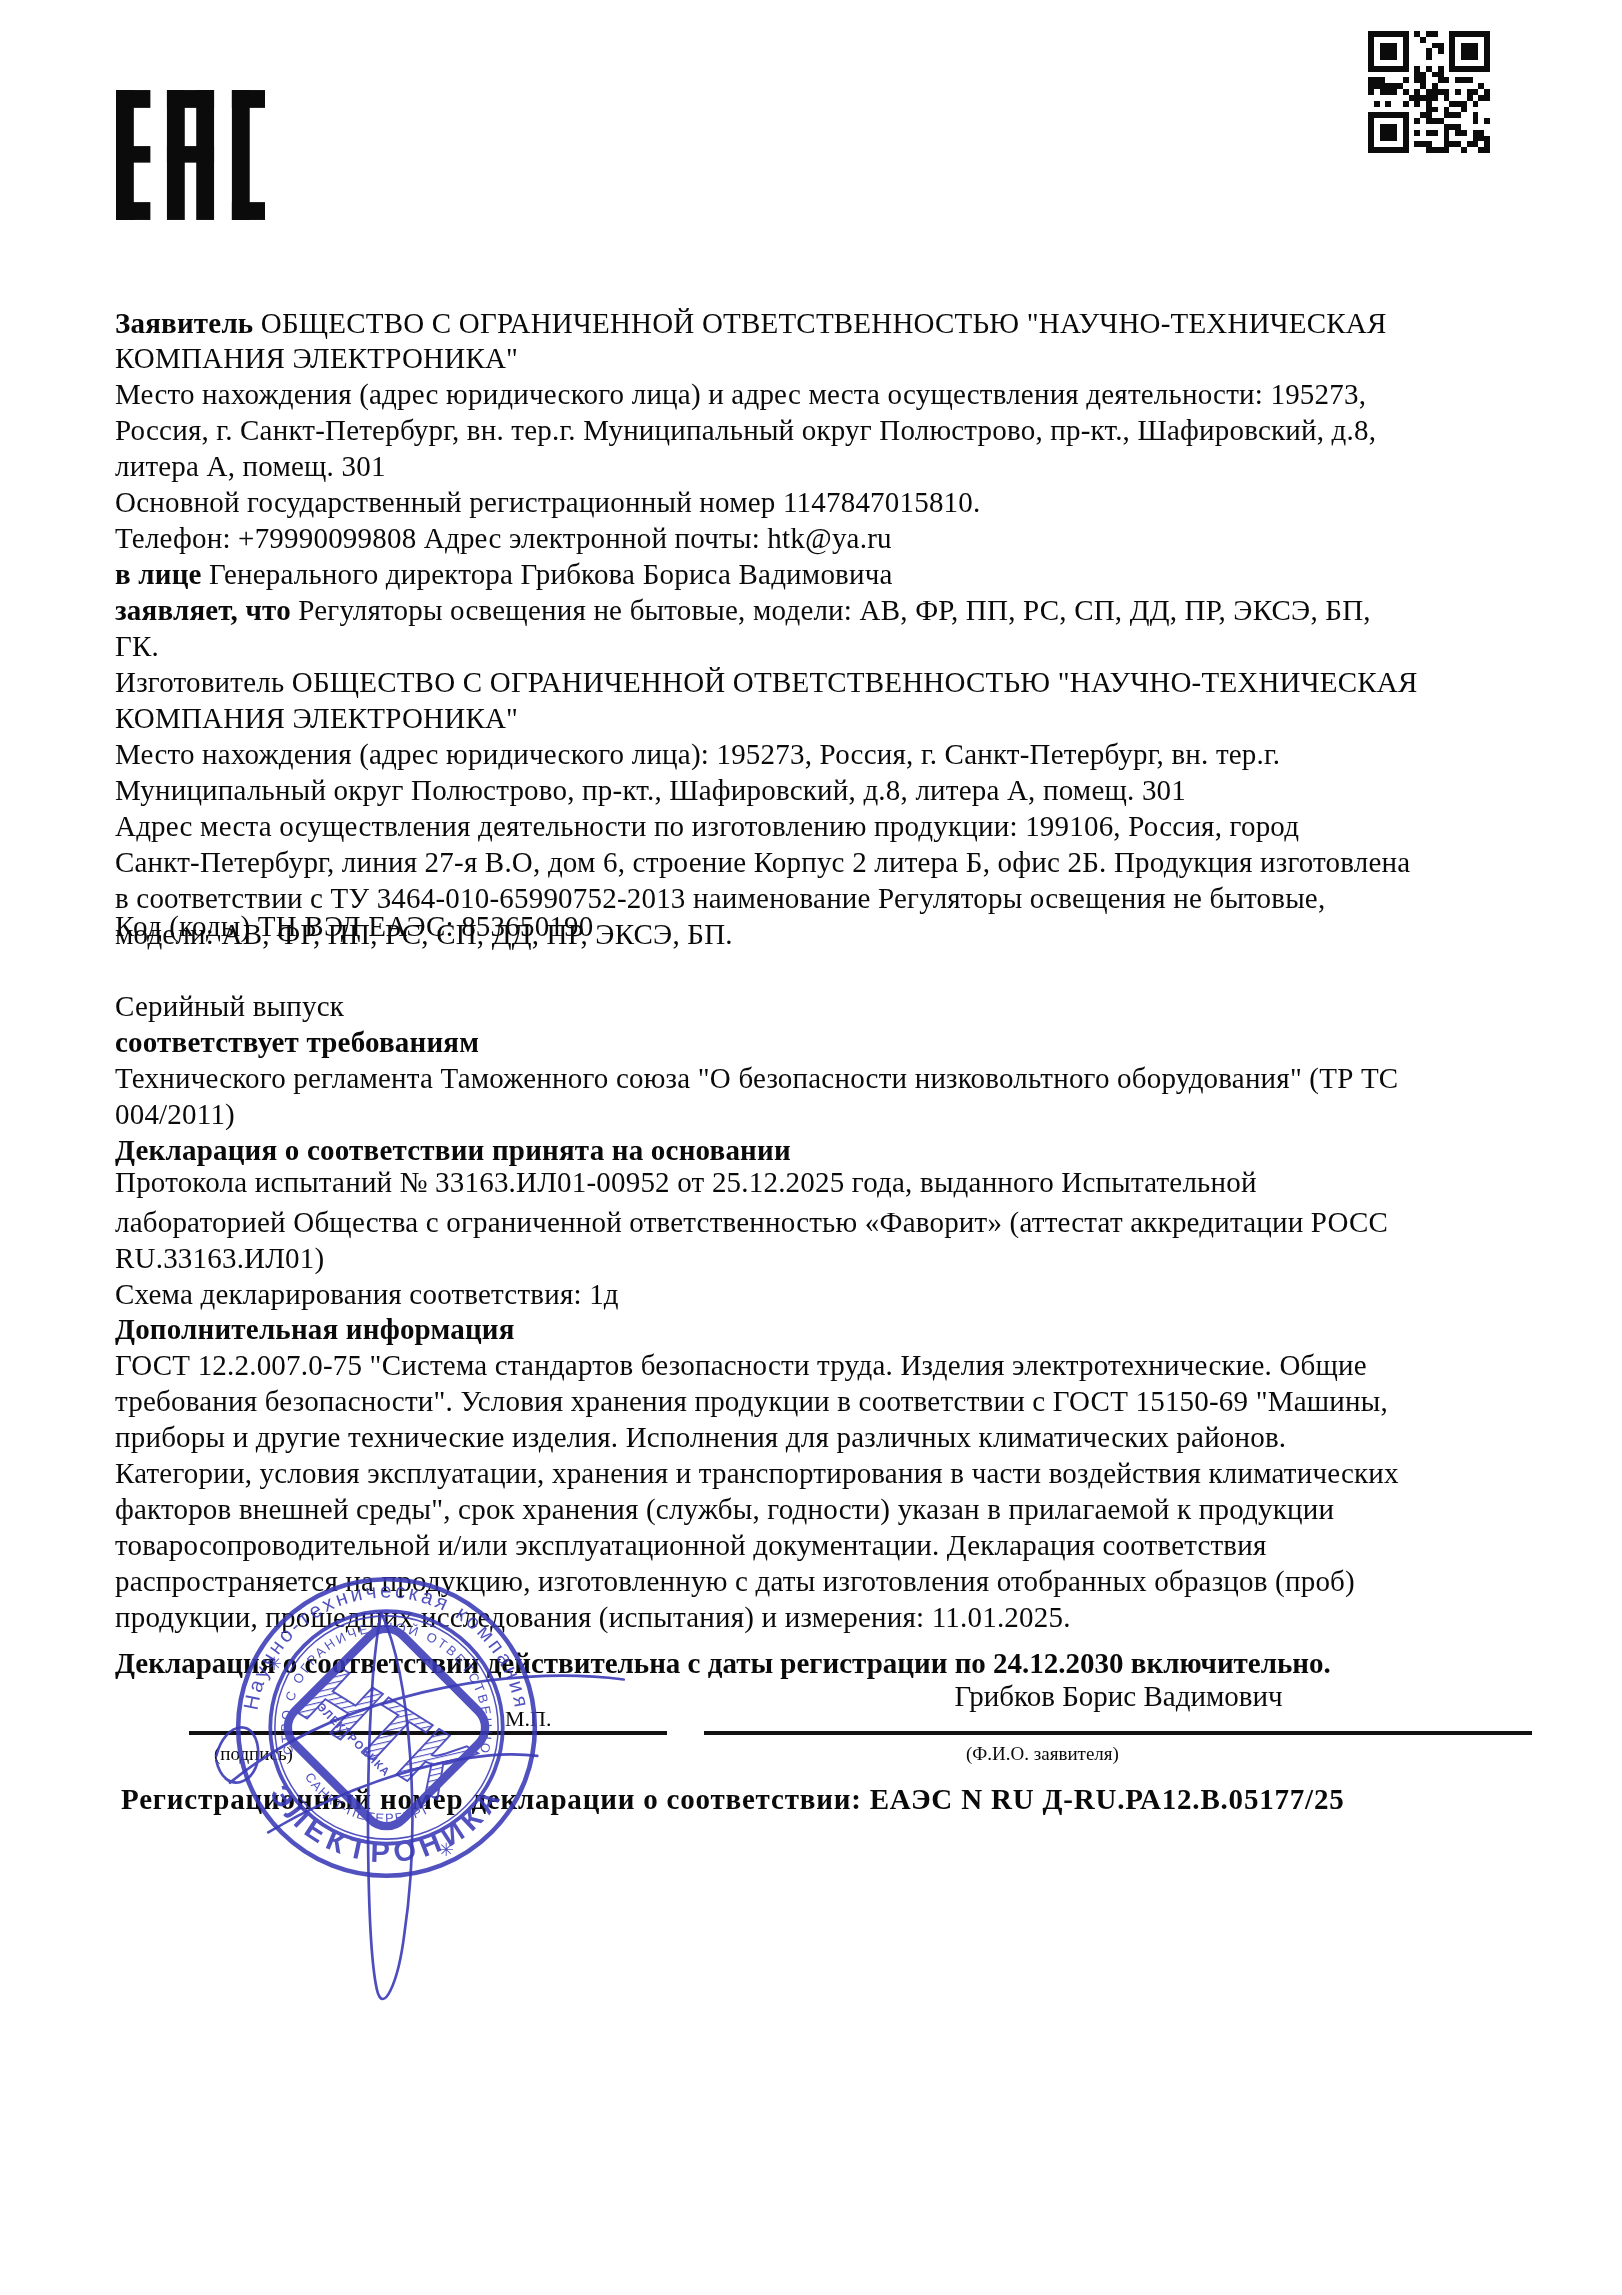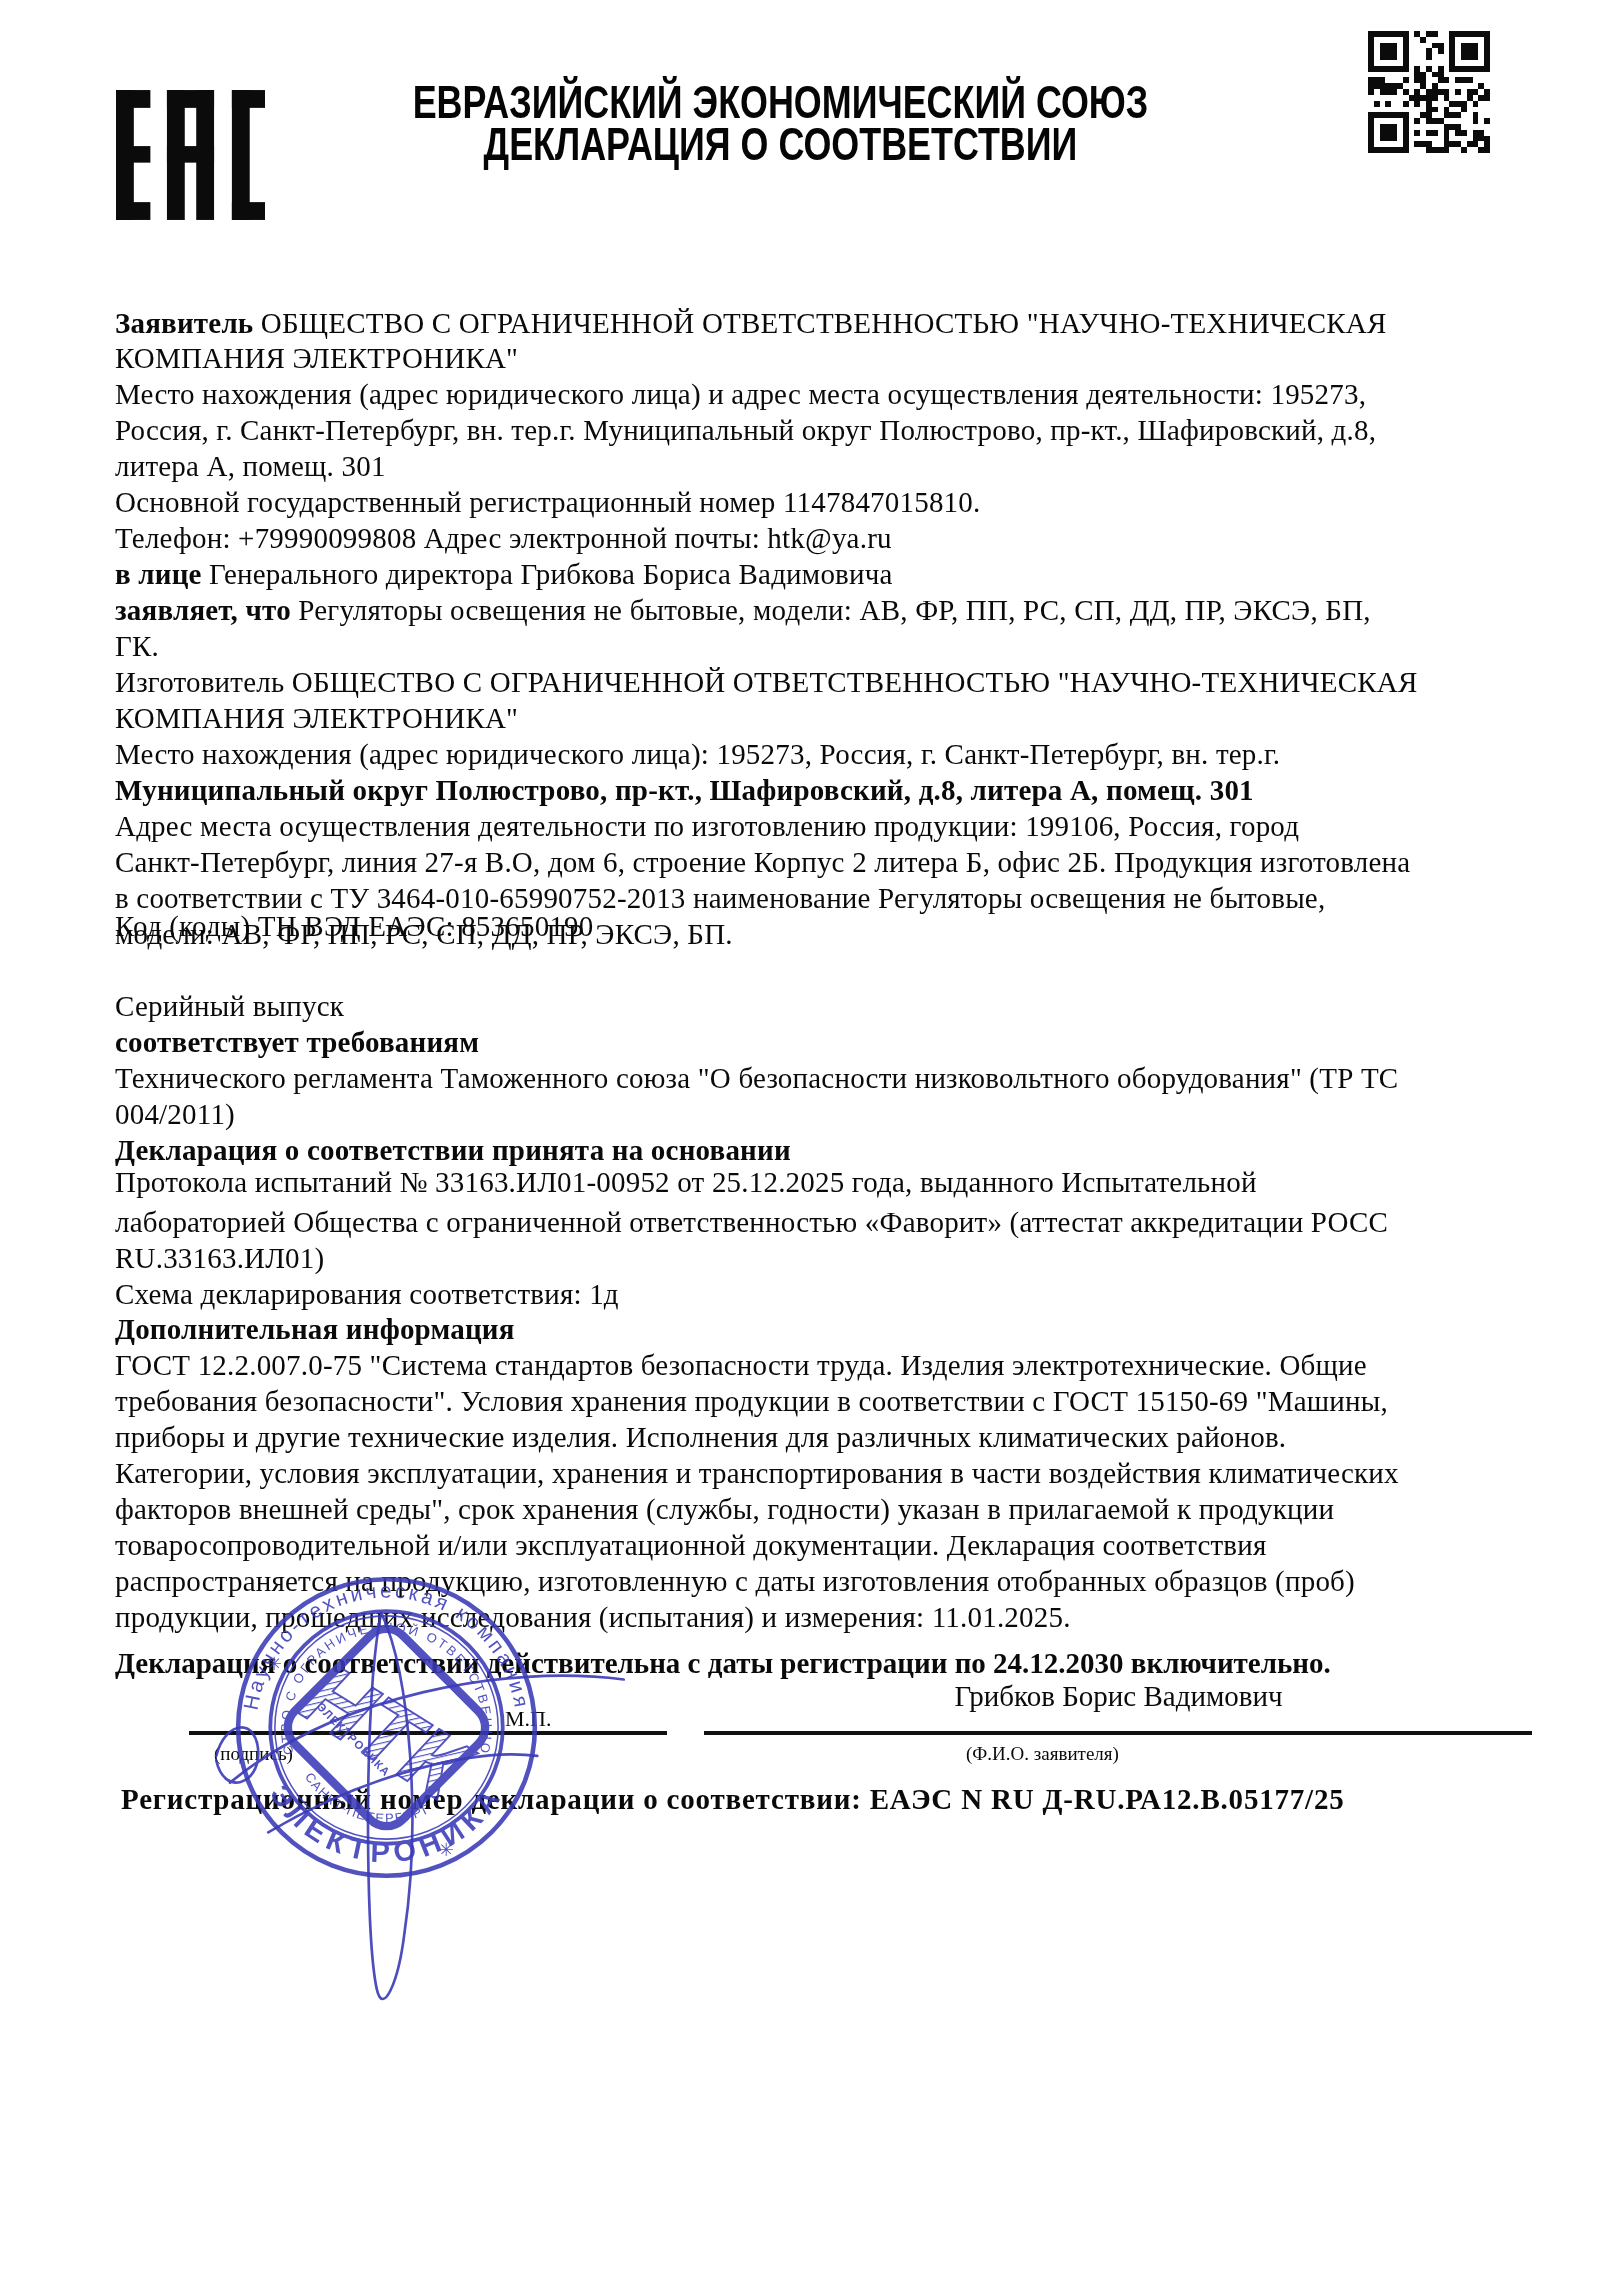--- a/index.html
+++ b/index.html
@@ -60,24 +60,20 @@
       <rect x="315" y="0" width="70" height="510"></rect>
       <rect x="200" y="0" width="185" height="70"></rect>
       <rect x="200" y="220" width="185" height="65"></rect>
 
       <rect x="455" y="0" width="70" height="510"></rect>
       <rect x="455" y="0" width="130" height="70"></rect>
       <rect x="455" y="440" width="130" height="70"></rect>
     </g>
   </svg>
 
-  <div class="title-block">
-    <span class="title-line">ЕВРАЗИЙСКИЙ ЭКОНОМИЧЕСКИЙ СОЮЗ</span>
-    <span class="title-line">ДЕКЛАРАЦИЯ О СООТВЕТСТВИИ</span>
-  </div>
 
   <svg class="qr" viewBox="0 0 21 21" shape-rendering="crispEdges">
     <rect x="0" y="0" width="21" height="21" fill="#ffffff"></rect>
     <g class="modules" fill="#0b0b0b">
         <rect x="0" y="0" width="7" height="7" fill="#0b0b0b"></rect>
         <rect x="1" y="1" width="5" height="5" fill="#ffffff"></rect>
         <rect x="2" y="2" width="3" height="3" fill="#0b0b0b"></rect>
         <rect x="14" y="0" width="7" height="7" fill="#0b0b0b"></rect>
         <rect x="15" y="1" width="5" height="5" fill="#ffffff"></rect>
         <rect x="16" y="2" width="3" height="3" fill="#0b0b0b"></rect>
@@ -209,21 +205,21 @@
       <div class="doc-line" style="top: 412px;"><span class="b"></span><span class="r">Россия, г. Санкт-Петербург, вн. тер.г. Муниципальный округ Полюстрово, пр-кт., Шафировский, д.8,</span></div>
       <div class="doc-line" style="top: 448px;"><span class="b"></span><span class="r">литера А, помещ. 301</span></div>
       <div class="doc-line" style="top: 484px;"><span class="b"></span><span class="r">Основной государственный регистрационный номер 1147847015810.</span></div>
       <div class="doc-line" style="top: 520px;"><span class="b"></span><span class="r">Телефон: +79990099808 Адрес электронной почты: htk@ya.ru</span></div>
       <div class="doc-line" style="top: 556px;"><span class="b">в лице</span><span class="r"> Генерального директора Грибкова Бориса Вадимовича</span></div>
       <div class="doc-line" style="top: 592px;"><span class="b">заявляет, что</span><span class="r"> Регуляторы освещения не бытовые, модели: АВ, ФР, ПП, РС, СП, ДД, ПР, ЭКСЭ, БП,</span></div>
       <div class="doc-line" style="top: 628px;"><span class="b"></span><span class="r">ГК.</span></div>
       <div class="doc-line" style="top: 664px;"><span class="b"></span><span class="r">Изготовитель ОБЩЕСТВО С ОГРАНИЧЕННОЙ ОТВЕТСТВЕННОСТЬЮ "НАУЧНО-ТЕХНИЧЕСКАЯ</span></div>
       <div class="doc-line" style="top: 700px;"><span class="b"></span><span class="r">КОМПАНИЯ ЭЛЕКТРОНИКА"</span></div>
       <div class="doc-line" style="top: 736px;"><span class="b"></span><span class="r">Место нахождения (адрес юридического лица): 195273, Россия, г. Санкт-Петербург, вн. тер.г.</span></div>
-      <div class="doc-line" style="top: 772px; font-weight: bold;"><span class="b"></span><span class="r">Муниципальный округ Полюстрово, пр-кт., Шафировский, д.8, литера А, помещ. 301</span></div>
+      <div class="doc-line" style="top: 772px;"><span class="b"></span><span class="r">Муниципальный округ Полюстрово, пр-кт., Шафировский, д.8, литера А, помещ. 301</span></div>
       <div class="doc-line" style="top: 808px;"><span class="b"></span><span class="r">Адрес места осуществления деятельности по изготовлению продукции: 199106, Россия, город</span></div>
       <div class="doc-line" style="top: 844px;"><span class="b"></span><span class="r">Санкт-Петербург, линия 27-я В.О, дом 6, строение Корпус 2 литера Б, офис 2Б. Продукция изготовлена</span></div>
       <div class="doc-line" style="top: 880px;"><span class="b"></span><span class="r">в соответствии с ТУ 3464-010-65990752-2013 наименование Регуляторы освещения не бытовые,</span></div>
       <div class="doc-line" style="top: 916px;"><span class="b"></span><span class="r">модели: АВ, ФР, ПП, РС, СП, ДД, ПР, ЭКСЭ, БП.</span></div>
       <div class="doc-line" style="top: 908px;"><span class="b"></span><span class="r">Код (коды) ТН ВЭД ЕАЭС: 853650190</span></div>
       <div class="doc-line" style="top: 988px;"><span class="b"></span><span class="r">Серийный выпуск</span></div>
       <div class="doc-line" style="top: 1024px;"><span class="b">соответствует требованиям</span><span class="r"></span></div>
       <div class="doc-line" style="top: 1060px;"><span class="b"></span><span class="r">Технического регламента Таможенного союза "О безопасности низковольтного оборудования" (ТР ТС</span></div>
       <div class="doc-line" style="top: 1096px;"><span class="b"></span><span class="r">004/2011)</span></div>
       <div class="doc-line" style="top: 1132px;"><span class="b">Декларация о соответствии принята на основании</span><span class="r"></span></div>

